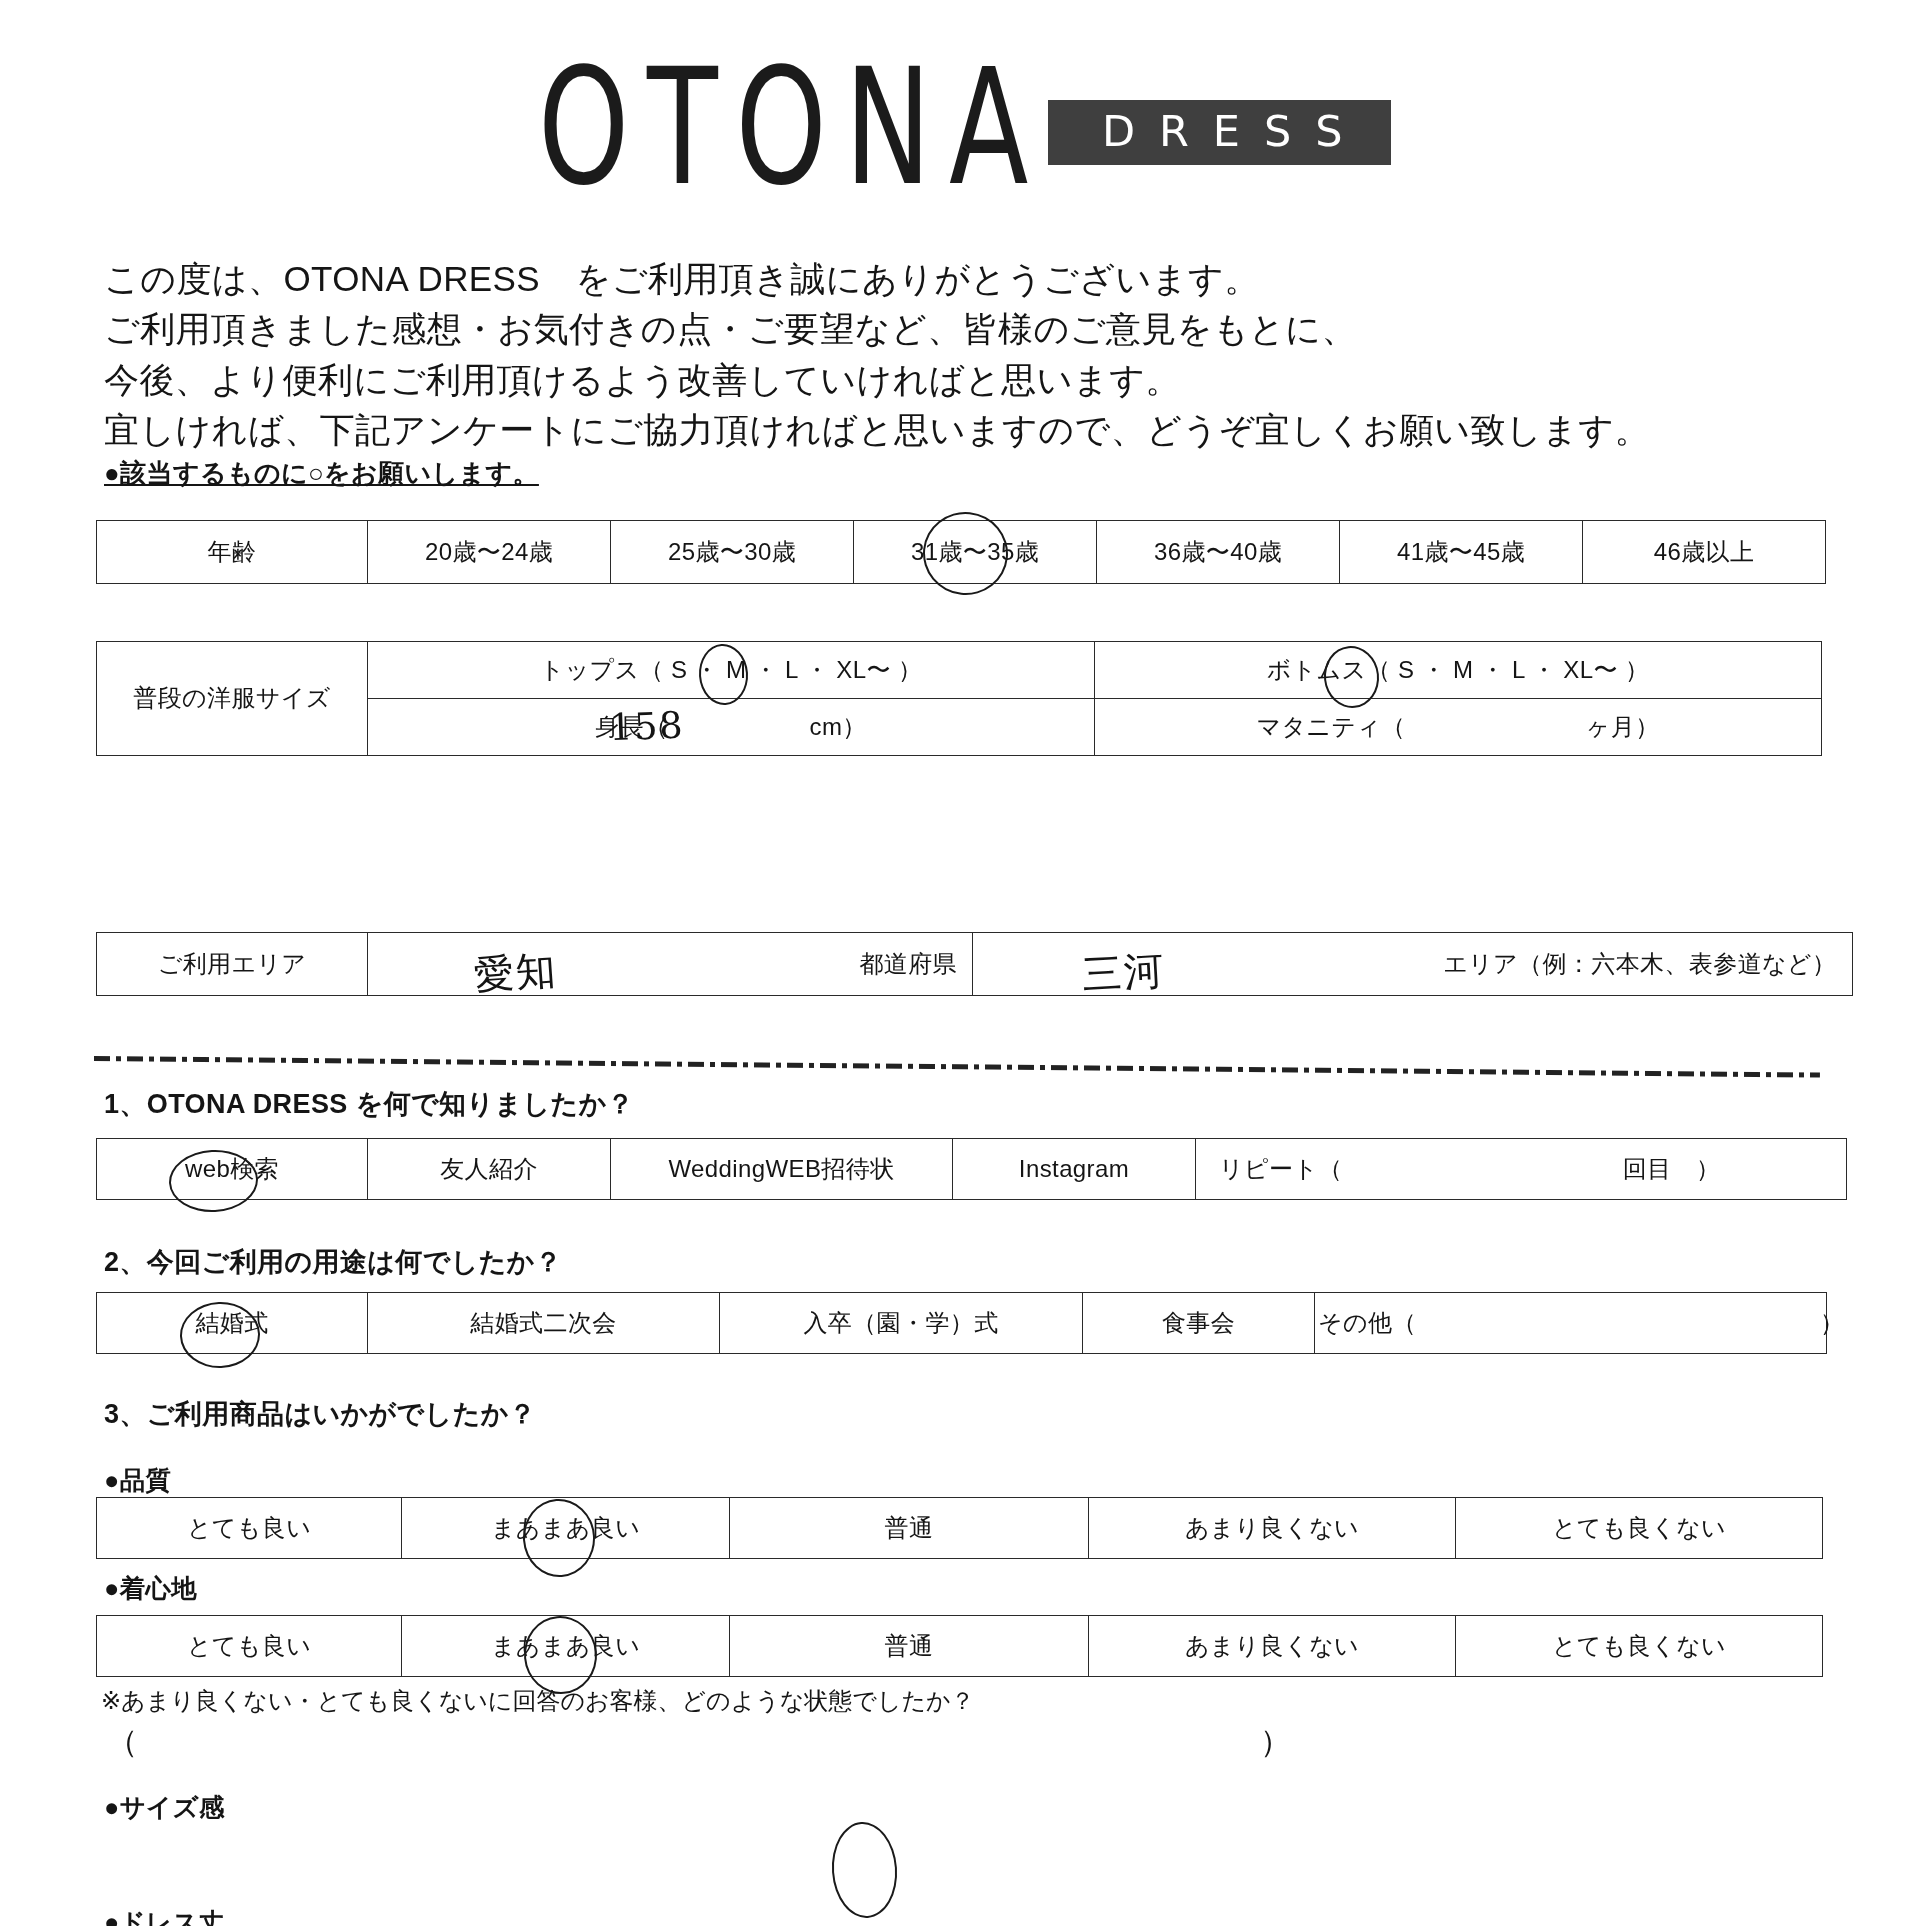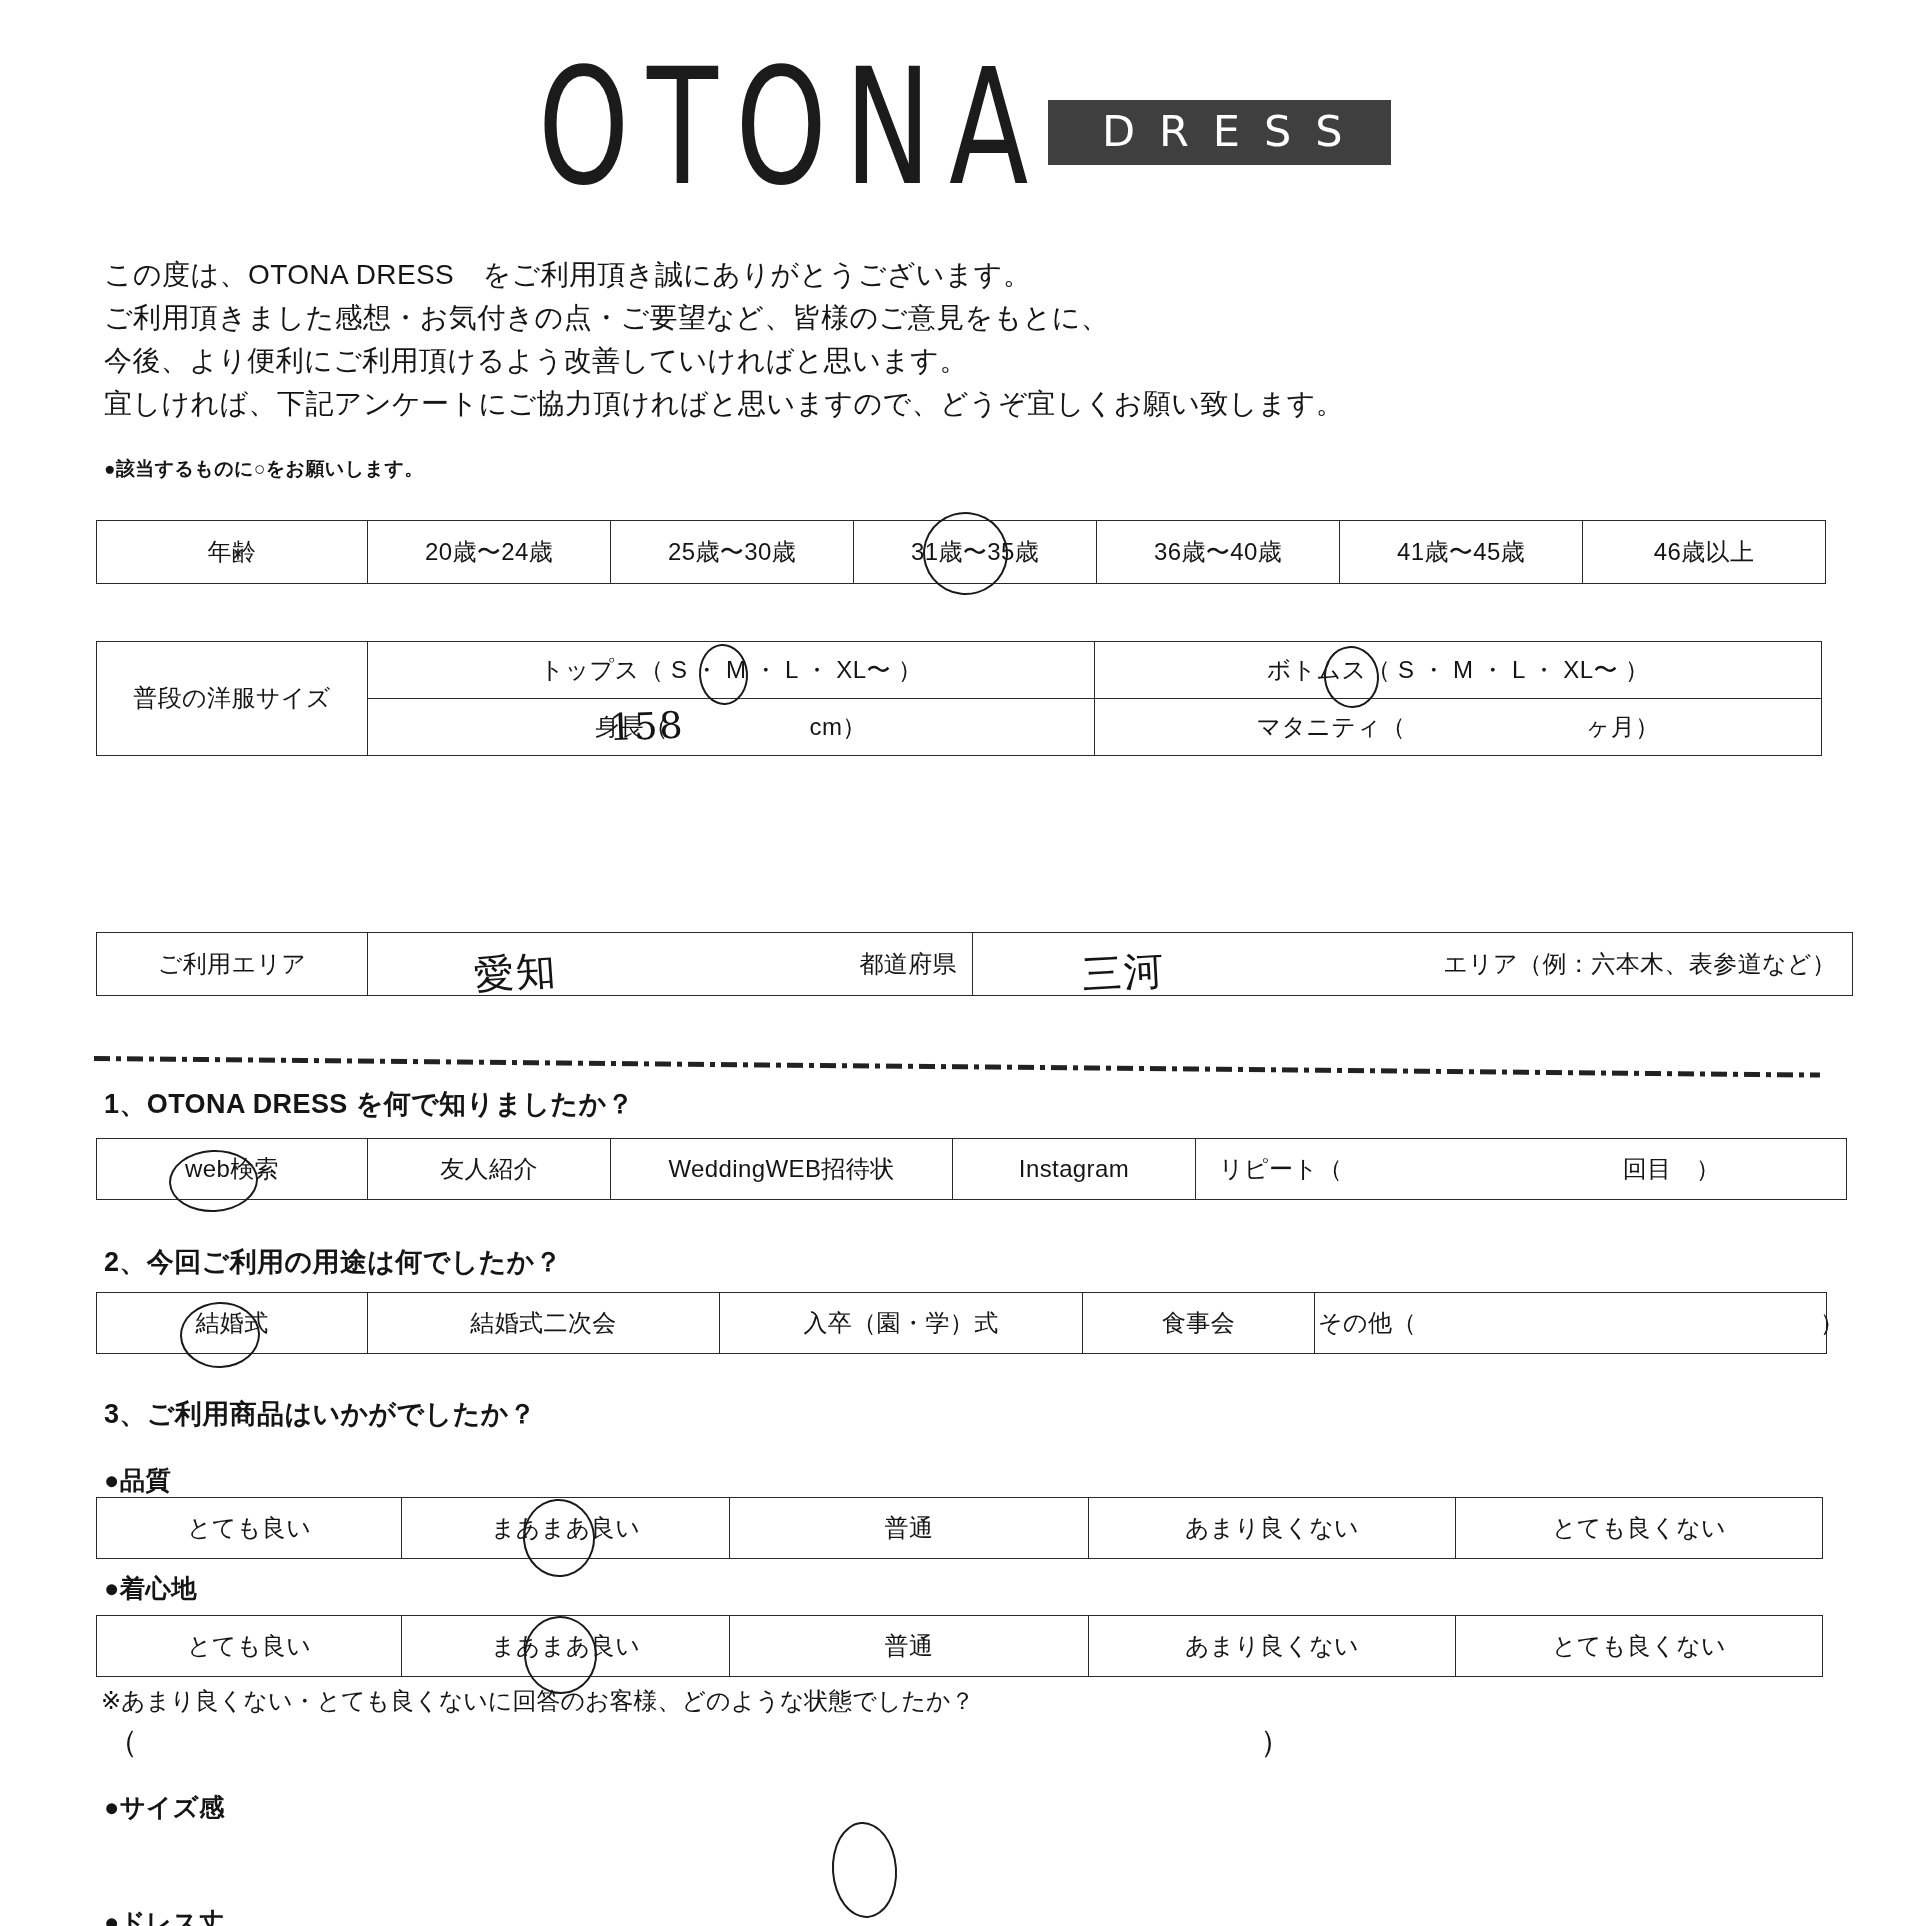--- a/index.html
+++ b/index.html
@@ -24,23 +24,23 @@
     padding:10px 24px 11.6px 30px;margin-top:58px;
   }
   .logo-dress{
     font-family:"DejaVu Sans",sans-serif;
     font-size:43px;letter-spacing:24px;line-height:1;font-weight:400;
     display:inline-block;text-indent:24px;
   }
 
   
   .intro{position:absolute;left:104px;top:260px;width:1656px;}
-  .intro p{margin:0 0 12.7px 0;font-size:28px;line-height:1.08;letter-spacing:0.4px;white-space:nowrap;}
-
-  .bullet-line{position:absolute;font-size:19px;font-weight:bold;letter-spacing:0.4px;white-space:nowrap;}
+  .intro p{margin:0 0 12.7px 0;font-size:35px;line-height:1.08;letter-spacing:0.4px;white-space:nowrap;}
+
+  .bullet-line{position:absolute;font-size:26px;font-weight:bold;letter-spacing:0.4px;white-space:nowrap;text-decoration:underline;}
 
   
   .tbl{position:absolute;border-collapse:collapse;table-layout:fixed;}
   .tbl td{
     border:1.2px solid #2a2a2a;
     text-align:center;vertical-align:middle;
     font-size:24px;line-height:1.1;letter-spacing:0.4px;
     padding:0;white-space:nowrap;
     position:relative;
   }

